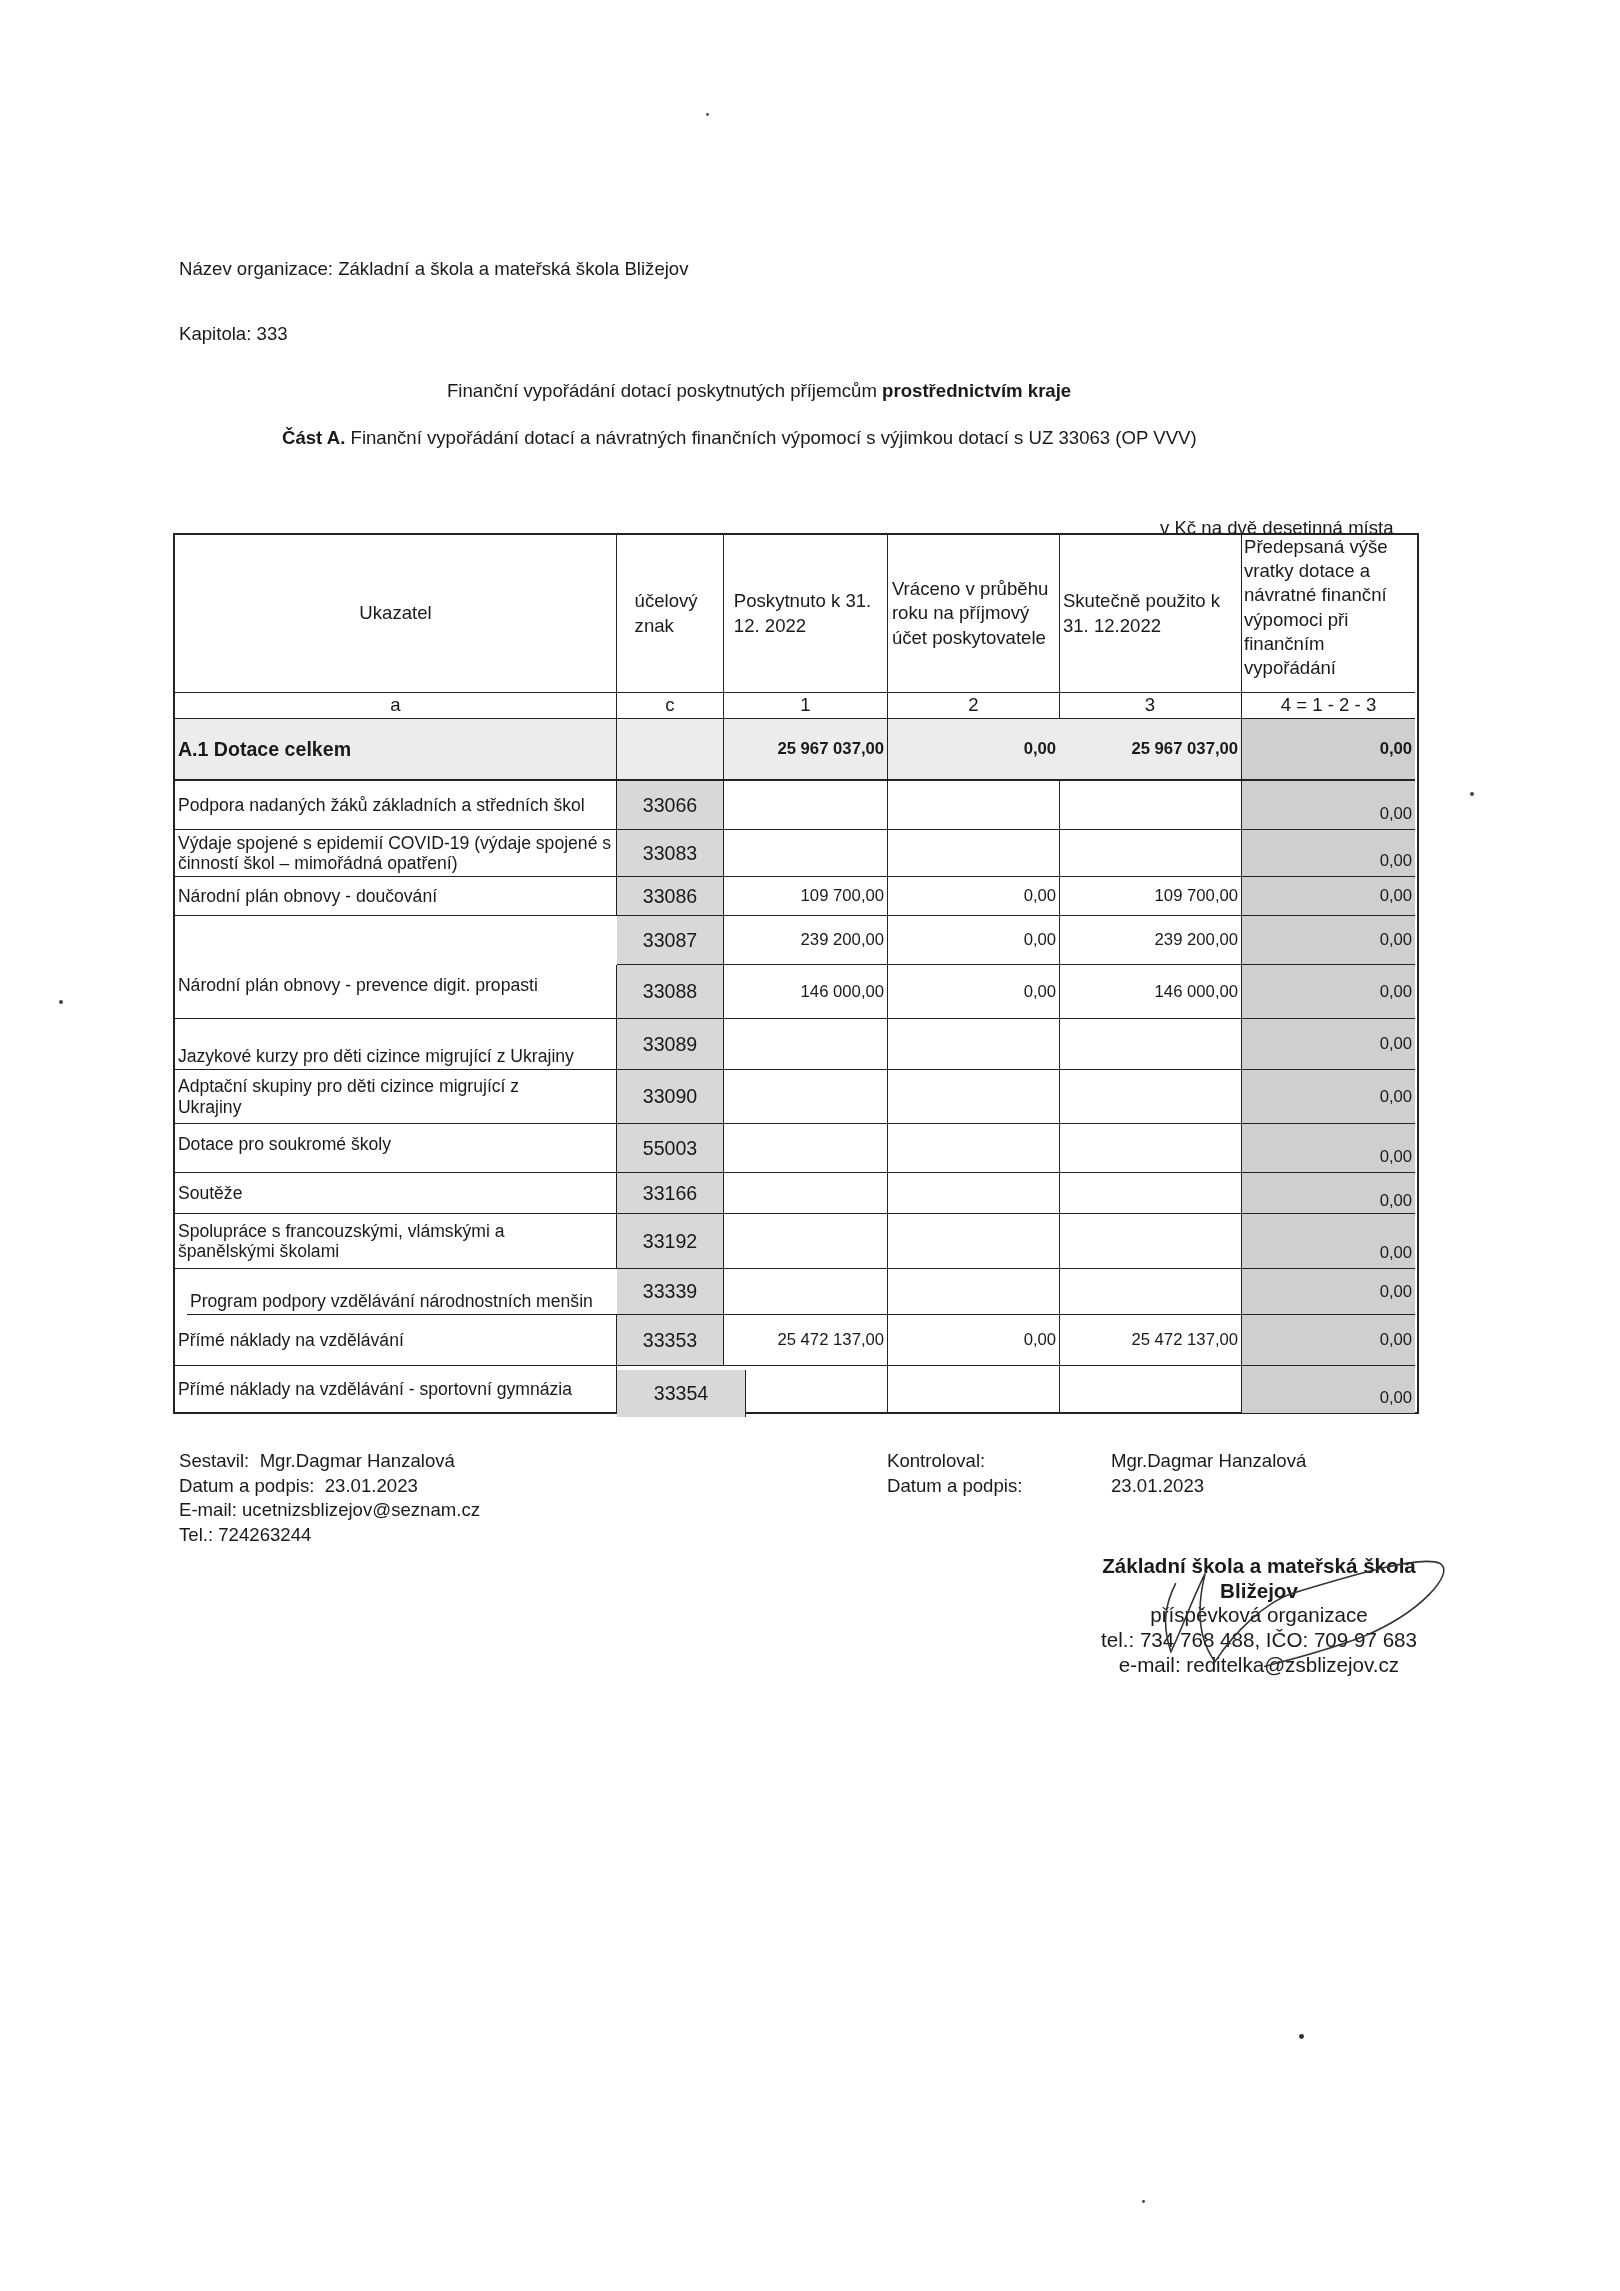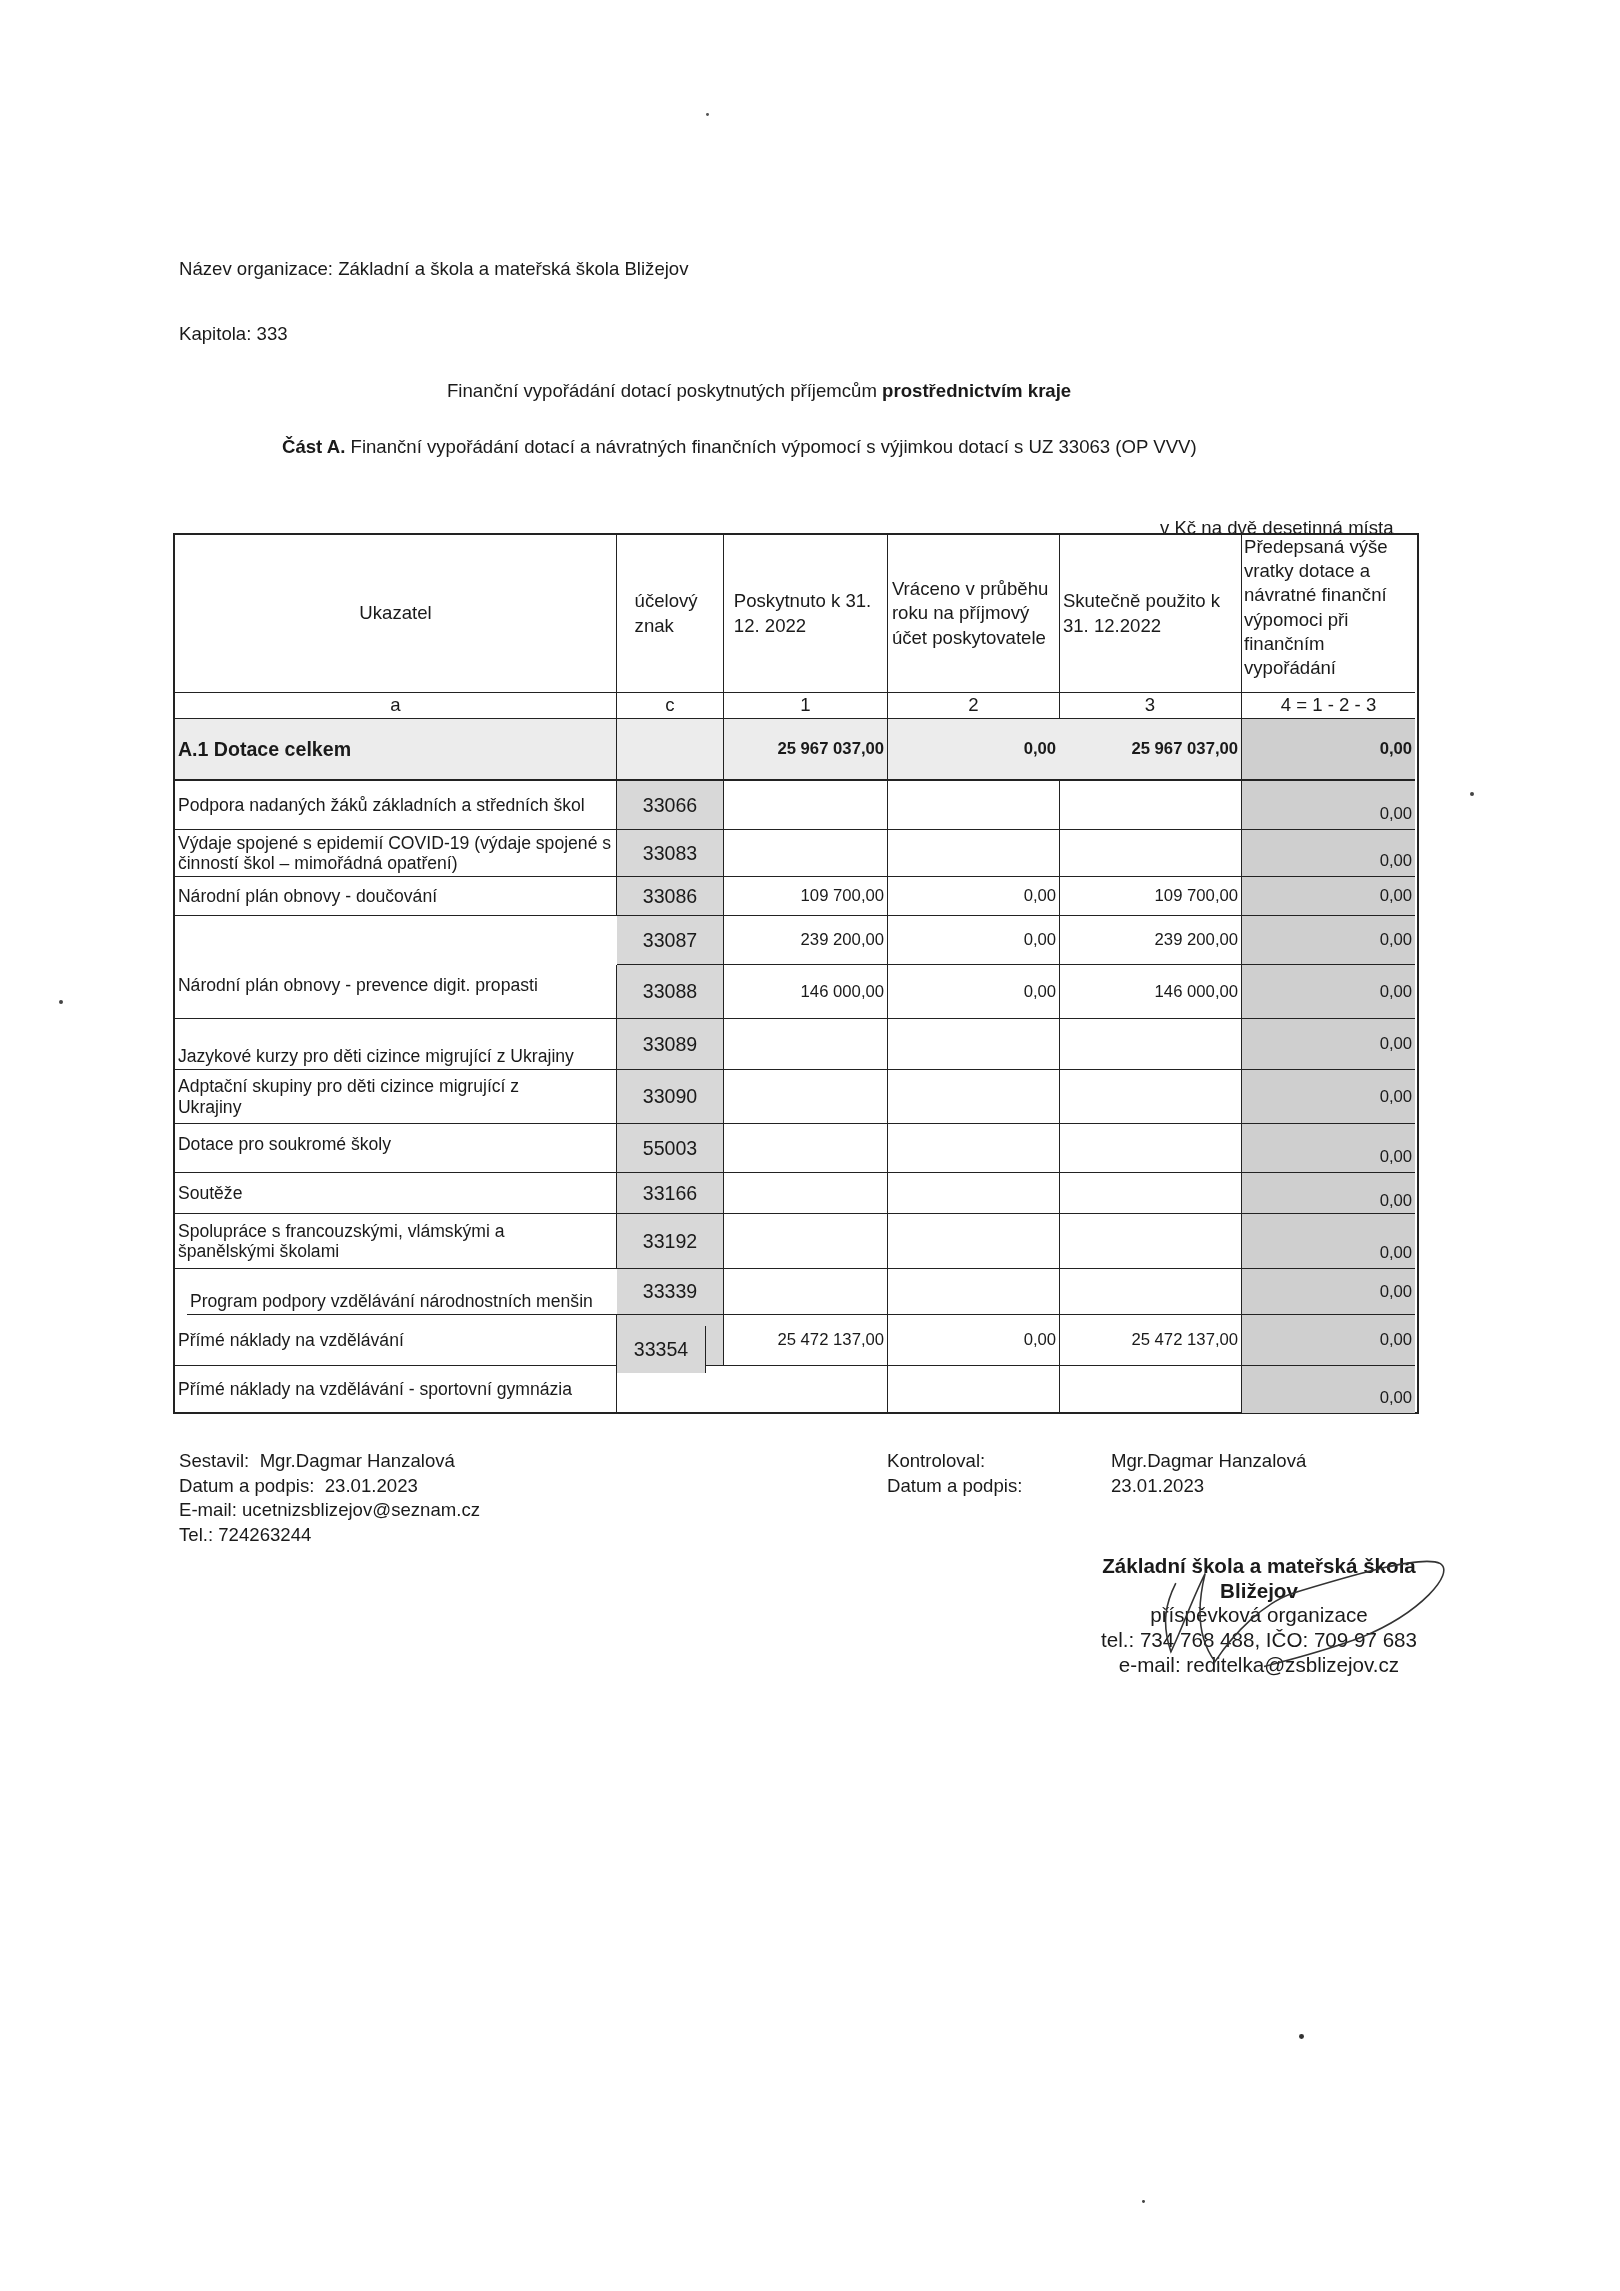--- a/index.html
+++ b/index.html
@@ -38,21 +38,21 @@
   <span>Název organizace:</span>
   <span>Základní a škola a mateřská škola Bližejov</span>
 </div>
 <div class="abs t18" style="left:179px; top:323px;">
   <span>Kapitola:</span>
   <span>333</span>
 </div>
 <div class="abs t18" style="left:447px; top:380px;">
   <span>Finanční vypořádání dotací poskytnutých příjemcům </span><span class="bold">prostřednictvím kraje</span>
 </div>
-<div class="abs t18" style="left:282px; top:436px;">
+<div class="abs t18" style="left:282px; top:427px;">
   <span class="bold">Část A.</span><span> Finanční vypořádání dotací a návratných finančních výpomocí s výjimkou dotací s UZ 33063 (OP VVV)</span>
 </div>
 <div class="abs t18" style="left:1160px; top:517px;">v Kč na dvě desetinná místa</div>
 
 <div class="tbl">
 
   <div class="cell hdr" style="left:0; top:0; width:442px; height:158px;">Ukazatel</div>
   <div class="cell hdr" style="left:442px; top:0; width:107px; height:158px; padding:0 17.6px;">účelový znak</div>
   <div class="cell hdr" style="left:549px; top:0; width:164px; height:158px; padding:0 9.8px;">Poskytnuto k 31. 12. 2022</div>
   <div class="cell hdr" style="left:713px; top:0; width:172px; height:158px; padding:0 3.9px;">Vráceno v průběhu roku na příjmový účet poskytovatele</div>
@@ -150,21 +150,21 @@
   <div class="cell num shade last-col" style="left:1067px; top:734px; width:173px; height:46px;">0,00</div>
 
   <div class="cell lbl" style="left:0; top:780px; width:442px; height:51px;">Přímé náklady na vzdělávání</div>
   <div class="cell code" style="left:442px; top:780px; width:107px; height:51px;">33353</div>
   <div class="cell num" style="left:549px; top:780px; width:164px; height:51px;">25 472 137,00</div>
   <div class="cell num" style="left:713px; top:780px; width:172px; height:51px;">0,00</div>
   <div class="cell num" style="left:884px; top:780px; width:183px; height:51px;">25 472 137,00</div>
   <div class="cell num shade last-col" style="left:1067px; top:780px; width:173px; height:51px;">0,00</div>
 
   <div class="cell lbl" style="left:0; top:831px; width:442px; height:47px; border-bottom:none;">Přímé náklady na vzdělávání - sportovní gymnázia</div>
-  <div class="cell code" style="left:442px; top:791px; width:89px; height:47px; border-bottom:none;">33354</div>
+  <div class="cell code" style="left:442px; top:835px; width:129px; height:47px; border-bottom:none;">33354</div>
   <div class="cell num" style="left:549px; top:831px; width:164px; height:47px; border-bottom:none;"></div>
   <div class="cell num" style="left:713px; top:831px; width:172px; height:47px; border-bottom:none;"></div>
   <div class="cell num" style="left:884px; top:831px; width:183px; height:47px; border-bottom:none;"></div>
   <div class="cell num-bottom shade last-col" style="left:1067px; top:831px; width:173px; height:47px; border-bottom:none;">0,00</div>
 </div>
 
 <div class="abs t18" style="left:179px; top:1449px; line-height:24.5px;">
   <div><span>Sestavil:</span>&nbsp;&nbsp;<span>Mgr.Dagmar Hanzalová</span></div>
   <div><span>Datum a podpis:</span>&nbsp;&nbsp;<span>23.01.2023</span></div>
   <div><span>E-mail:</span>&nbsp;<span>ucetnizsblizejov@seznam.cz</span></div>

